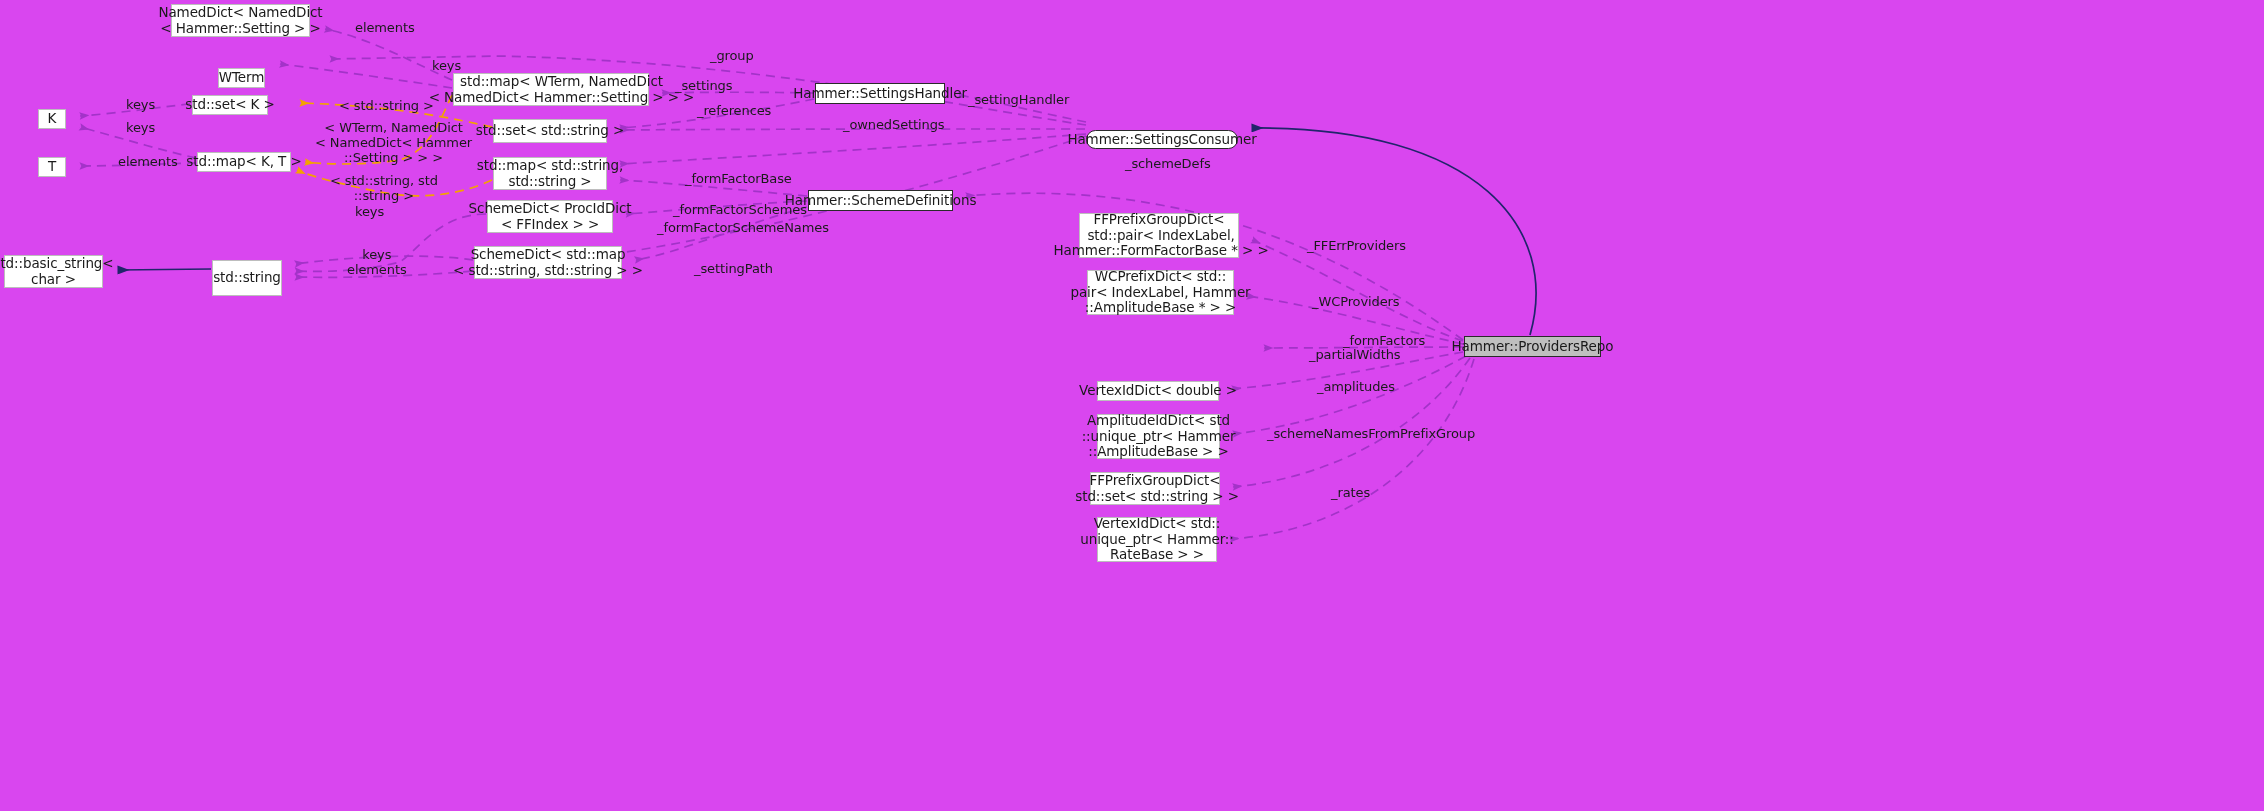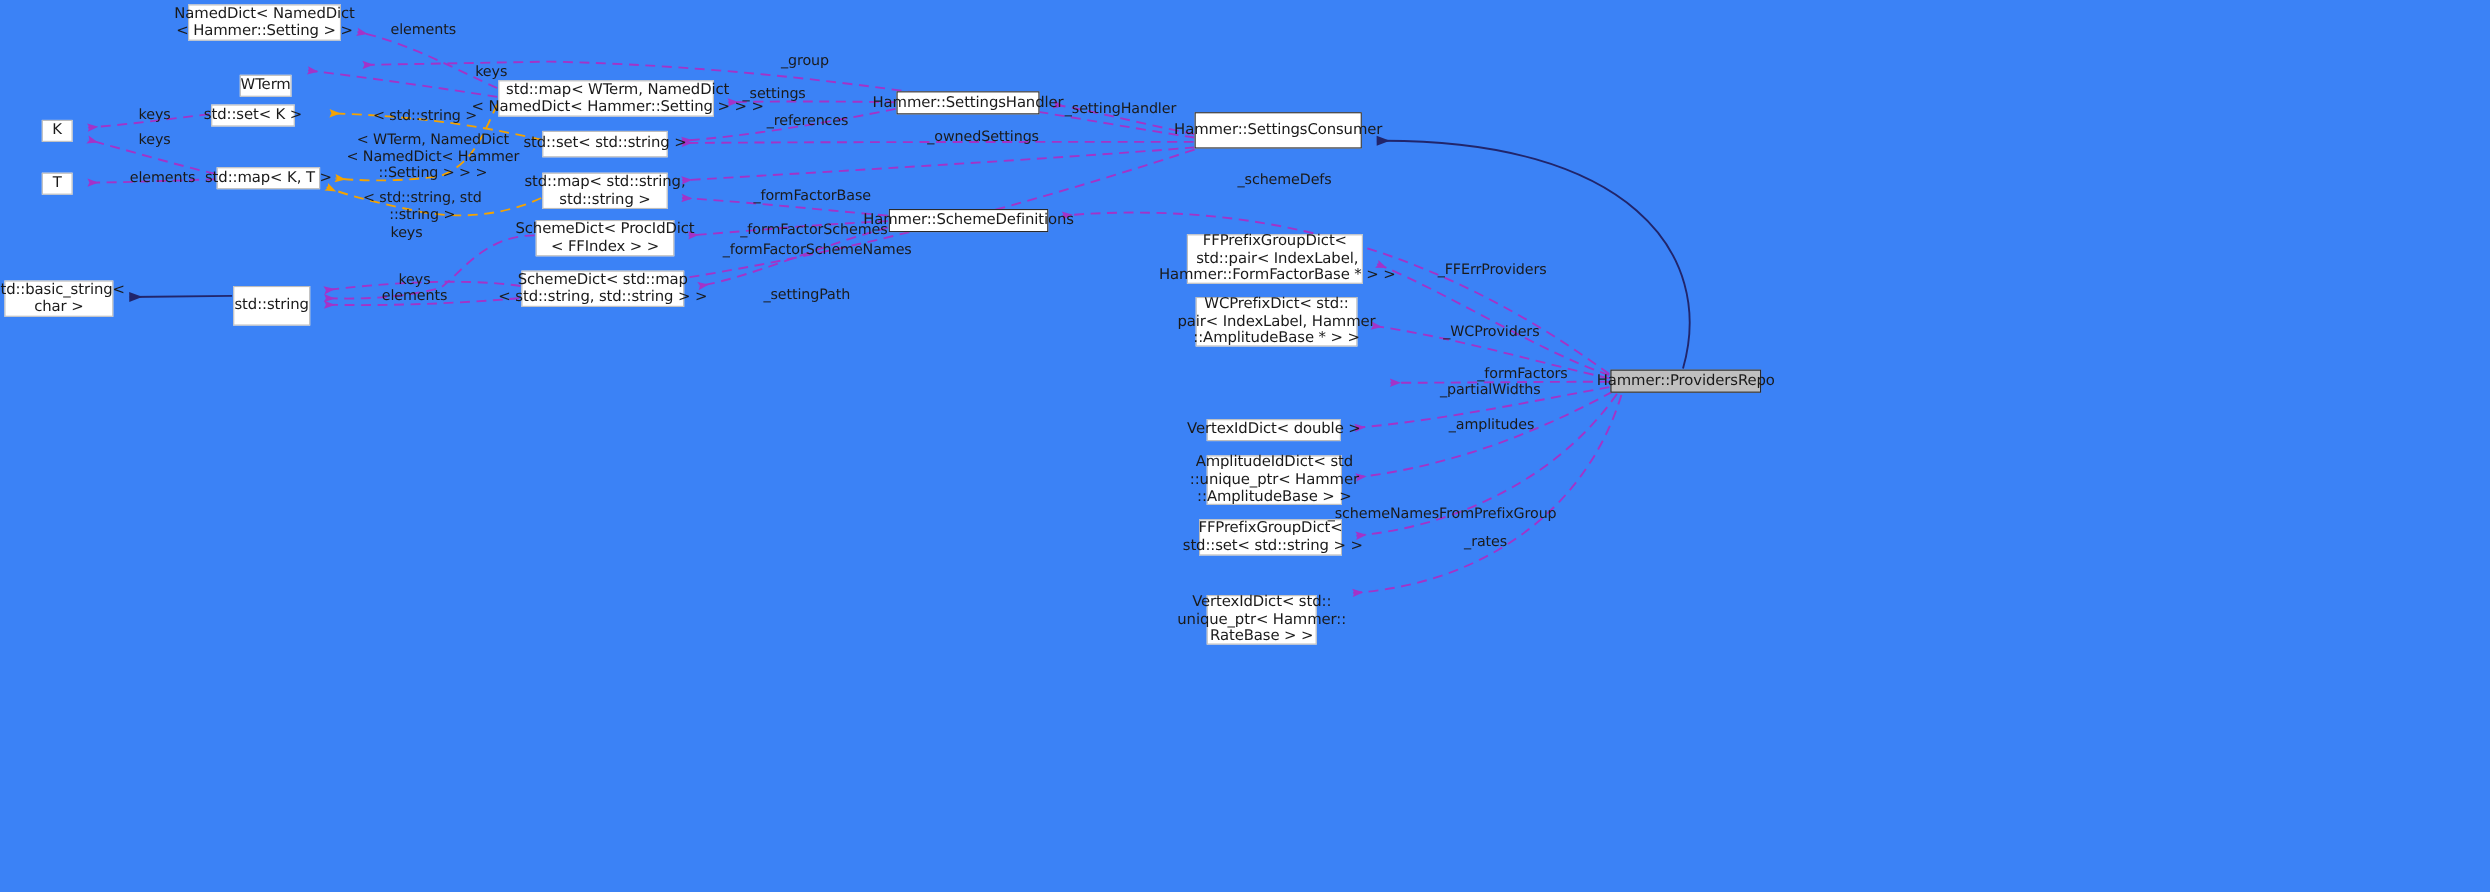--- a/index.html
+++ b/index.html
@@ -5,21 +5,21 @@
 <style>
   html, body {
     margin: 0;
     padding: 0;
     background: #ffffff;
   }
   #canvas {
     position: relative;
     width: 2264px;
     height: 811px;
-    background: #3b82f6;
+    background: #d946ef;
     font-family: "DejaVu Sans", "Liberation Sans", sans-serif;
     overflow: hidden;
   }
   svg.edges {
     position: absolute;
     left: 0;
     top: 0;
     width: 2264px;
     height: 811px;
     pointer-events: none;
@@ -170,21 +170,21 @@
   <div class="node" style="left:474px;top:246px;width:148px;height:33px;">SchemeDict&lt; std::map
 &lt; std::string, std::string &gt; &gt;</div>
 
   <div class="node" style="left:4px;top:255px;width:99px;height:33px;">std::basic_string&lt;
 char &gt;</div>
 
   <div class="node" style="left:212px;top:260px;width:70px;height:36px;">std::string</div>
 
   <div class="node emph" style="left:815px;top:83px;width:130px;height:21px;">Hammer::SettingsHandler</div>
 
-  <div class="node emph" style="left:1086px;top:102px;width:152px;height:33px;">Hammer::SettingsConsumer</div>
+  <div class="node emph" style="left:1086px;top:130px;width:152px;height:19px;border-radius:10px;">Hammer::SettingsConsumer</div>
 
   <div class="node emph" style="left:808px;top:190px;width:145px;height:21px;">Hammer::SchemeDefinitions</div>
 
   <div class="node" style="left:1079px;top:213px;width:160px;height:45px;">FFPrefixGroupDict&lt;
  std::pair&lt; IndexLabel,
  Hammer::FormFactorBase * &gt; &gt;</div>
 
   <div class="node" style="left:1087px;top:270px;width:147px;height:45px;">WCPrefixDict&lt; std::
 pair&lt; IndexLabel, Hammer
 ::AmplitudeBase * &gt; &gt;</div>
@@ -192,21 +192,21 @@
 
   <div class="node" style="left:1097px;top:381px;width:122px;height:20px;">VertexIdDict&lt; double &gt;</div>
 
   <div class="node" style="left:1097px;top:414px;width:123px;height:45px;">AmplitudeIdDict&lt; std
 ::unique_ptr&lt; Hammer
 ::AmplitudeBase &gt; &gt;</div>
 
   <div class="node" style="left:1090px;top:472px;width:130px;height:33px;">FFPrefixGroupDict&lt;
  std::set&lt; std::string &gt; &gt;</div>
 
-  <div class="node" style="left:1097px;top:517px;width:100px;height:45px;margin-top:24px;">VertexIdDict&lt; std::
+  <div class="node" style="left:1097px;top:517px;width:120px;height:45px;">VertexIdDict&lt; std::
 unique_ptr&lt; Hammer::
 RateBase &gt; &gt;</div>
 
   <div class="node focus" style="left:1464px;top:336px;width:137px;height:21px;">Hammer::ProvidersRepo</div>
 
   <div class="edge-label" style="left:355px;top:20px;">elements</div>
   <div class="edge-label" style="left:432px;top:58px;">keys</div>
   <div class="edge-label" style="left:710px;top:48px;">_group</div>
   <div class="edge-label" style="left:675px;top:78px;">_settings</div>
   <div class="edge-label" style="left:126px;top:97px;">keys</div>
@@ -227,16 +227,16 @@
   <div class="edge-label" style="left:673px;top:202px;">_formFactorSchemes</div>
   <div class="edge-label" style="left:657px;top:220px;">_formFactorSchemeNames</div>
   <div class="edge-label" style="left:1307px;top:238px;">_FFErrProviders</div>
   <div class="edge-label" style="left:347px;top:247px;">keys
 elements</div>
   <div class="edge-label" style="left:694px;top:261px;">_settingPath</div>
   <div class="edge-label" style="left:1312px;top:294px;">_WCProviders</div>
   <div class="edge-label" style="left:1313px;top:333px;margin-left:30px;">_formFactors</div>
   <div class="edge-label" style="left:1309px;top:347px;">_partialWidths</div>
   <div class="edge-label" style="left:1317px;top:379px;">_amplitudes</div>
-  <div class="edge-label" style="left:1207px;top:426px;margin-top:34px;">_schemeNamesFromPrefixGroup</div>
+  <div class="edge-label" style="left:1267px;top:426px;">_schemeNamesFromPrefixGroup</div>
   <div class="edge-label" style="left:1331px;top:485px;">_rates</div>
 
 </div>
 
 </body></html>

